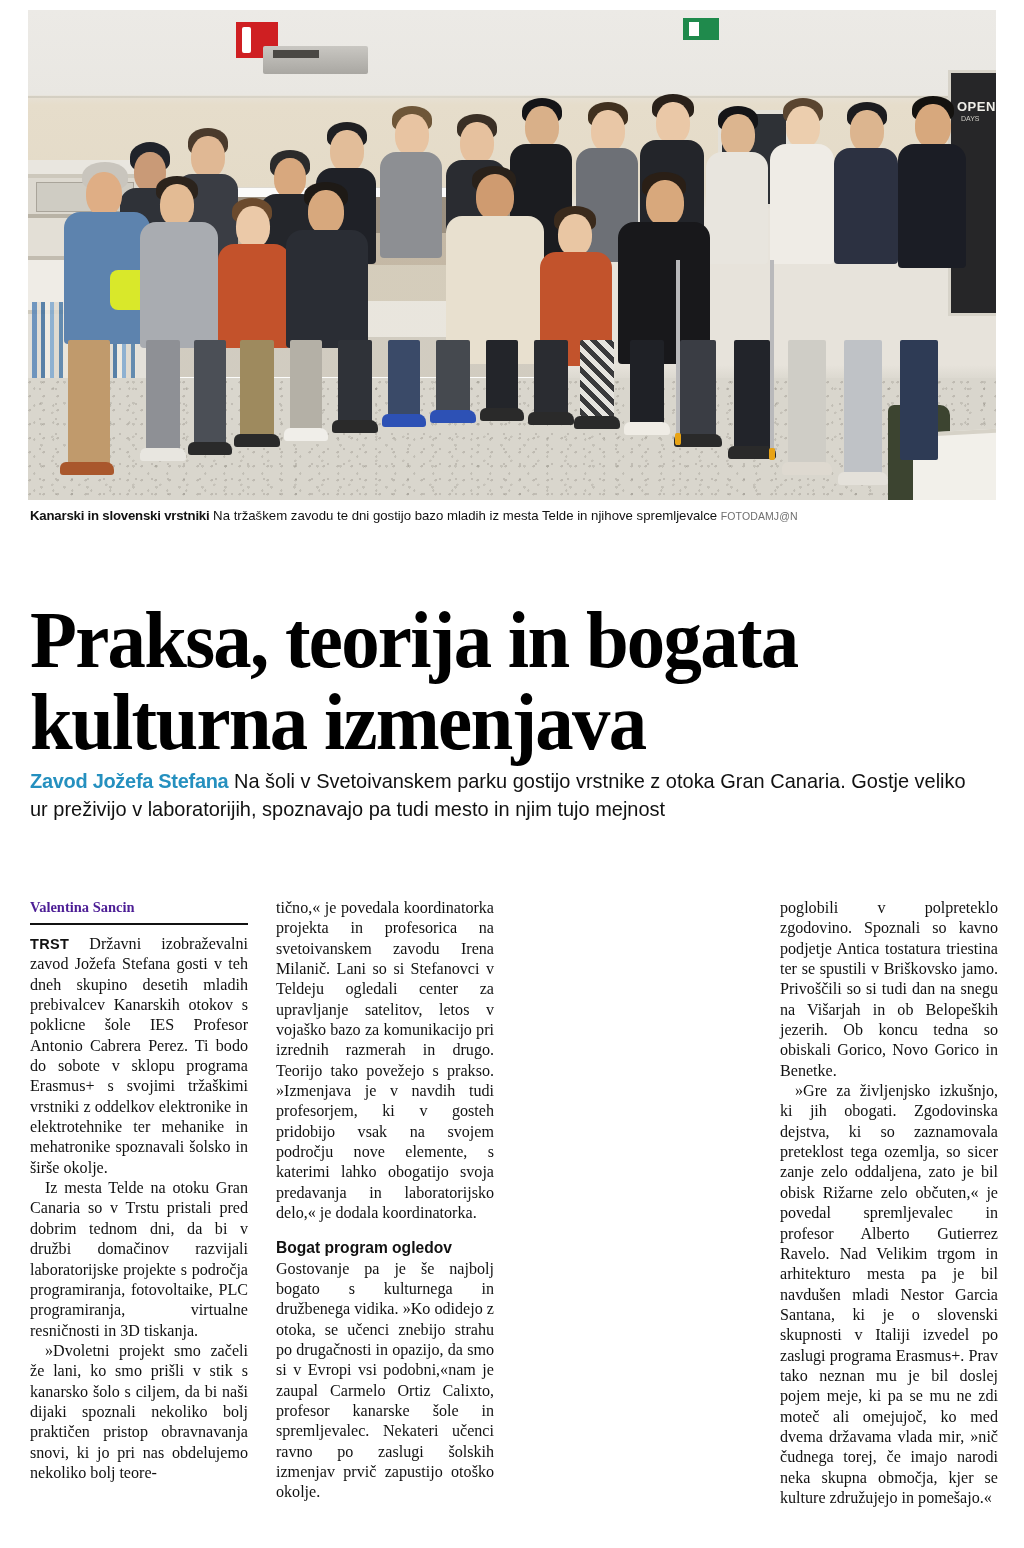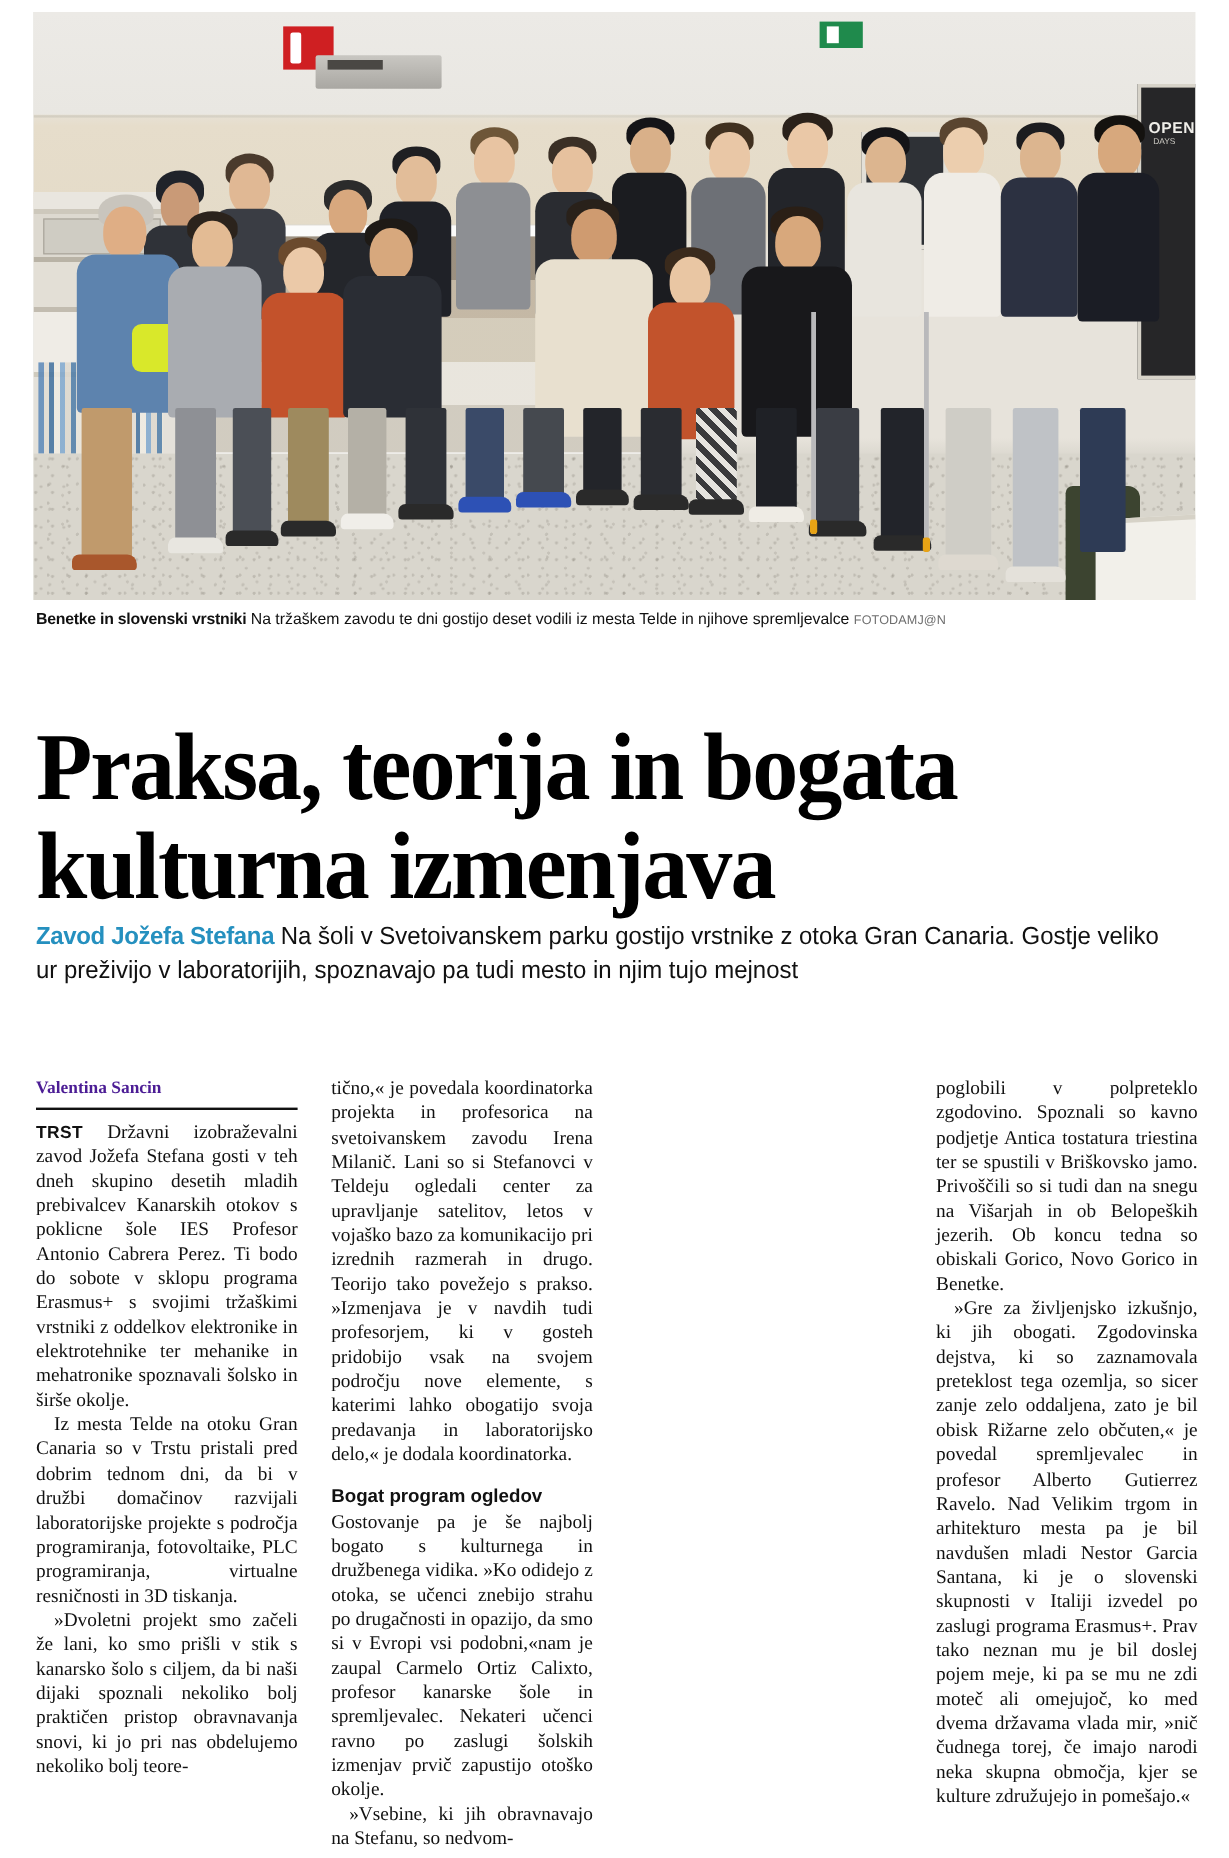--- a/index.html
+++ b/index.html
@@ -489,21 +489,21 @@
         <div class="shoe" style="left:754px;top:452px;width:50px;background:#ded9d0;"></div>
         <div class="legs" style="left:816px;top:330px;width:38px;height:138px;background:#bfc2c6;"></div>
         <div class="shoe" style="left:810px;top:462px;width:50px;background:#e4e1da;"></div>
         <div class="legs" style="left:872px;top:330px;width:38px;height:120px;background:#2e3b55;"></div>
         <div class="crutch" style="left:648px;top:250px;height:185px;"></div>
         <div class="crutch" style="left:742px;top:250px;height:200px;"></div>
       </div>
     </div>
   </div>
 
-  <div class="caption"><b>Benetke in slovenski vrstniki</b><span> Na tržaškem zavodu te dni gostijo deset vodili iz mesta Telde in njihove spremljevalce </span><span class="credit">FOTODAMJ@N</span></div>
+  <div class="caption"><b>Kanarski in slovenski vrstniki</b><span> Na tržaškem zavodu te dni gostijo bazo mladih iz mesta Telde in njihove spremljevalce </span><span class="credit">FOTODAMJ@N</span></div>
 
   <h1 class="headline">Praksa, teorija in bogata kulturna izmenjava</h1>
 
   <div class="standfirst"><span class="lead">Zavod Jožefa Stefana</span><span> Na šoli v Svetoivanskem parku gostijo vrstnike z otoka Gran Canaria. Gostje veliko ur preživijo v laboratorijih, spoznavajo pa tudi mesto in njim tujo mejnost</span></div>
 
   <div class="cols">
 
     <div class="col c1">
       <div class="byline">Valentina Sancin</div>
       <div class="rule"></div>
@@ -515,21 +515,20 @@
     </div>
 
     <div class="col c2">
       <div class="body-text">
         <p class="first">tično,« je povedala koordinatorka projekta in profesorica na svetoivanskem zavodu Irena Milanič. Lani so si Stefanovci v Teldeju ogledali center za upravljanje satelitov, letos v vojaško bazo za komunikacijo pri izrednih razmerah in drugo. Teorijo tako povežejo s prakso. »Izmenjava je v navdih tudi profesorjem, ki v gosteh pridobijo vsak na svojem področju nove elemente, s katerimi lahko obogatijo svoja predavanja in laboratorijsko delo,« je dodala koordinatorka.</p>
       </div>
       <div style="height:14px"></div>
       <div class="subhead">Bogat program ogledov</div>
       <div class="body-text">
         <p class="first">Gostovanje pa je še najbolj bogato s kulturnega in družbenega vidika. »Ko odidejo z otoka, se učenci znebijo strahu po drugačnosti in opazijo, da smo si v Evropi vsi podobni,«nam je zaupal Carmelo Ortiz Calixto, profesor kanarske šole in spremljevalec. Nekateri učenci ravno po zaslugi šolskih izmenjav prvič zapustijo otoško okolje.</p>
-        <p>»Vsebine, ki jih obravnavajo na Stefanu, so nedvom-</p>
       </div>
     </div>
 
     <div class="col c3">
       <div class="body-text">
       </div>
     </div>
 
     <div class="col c4">
       <div class="body-text">

